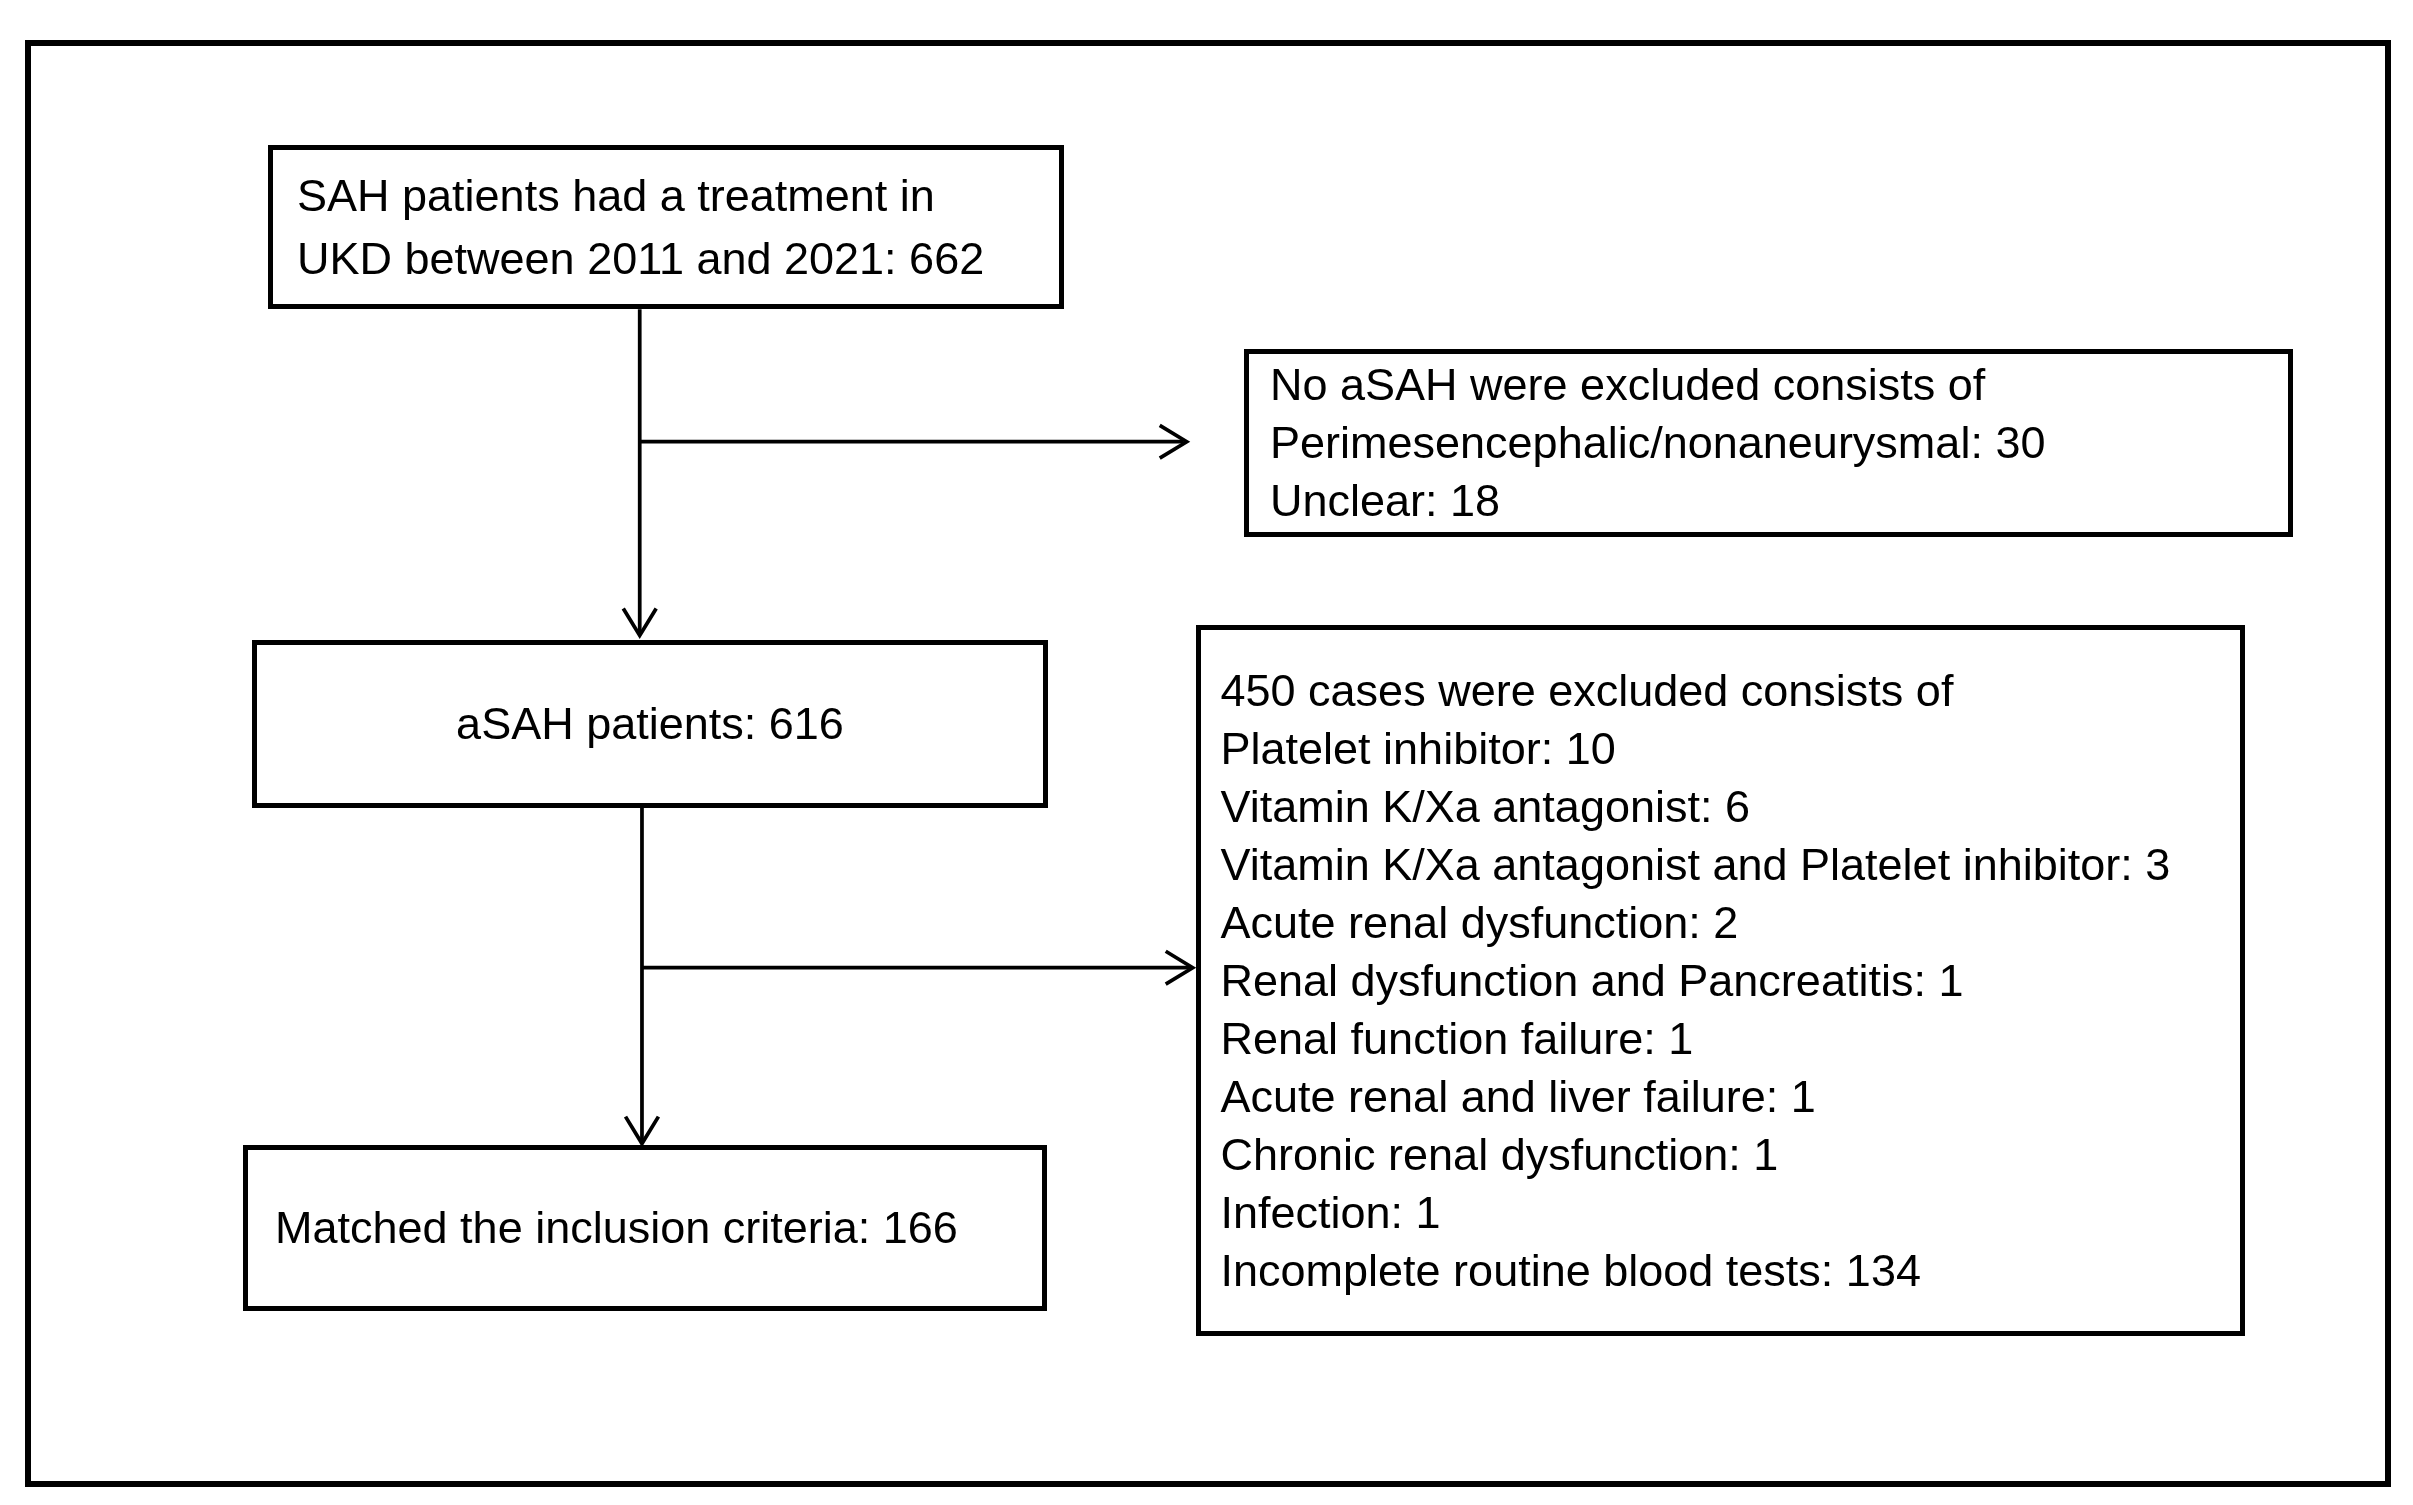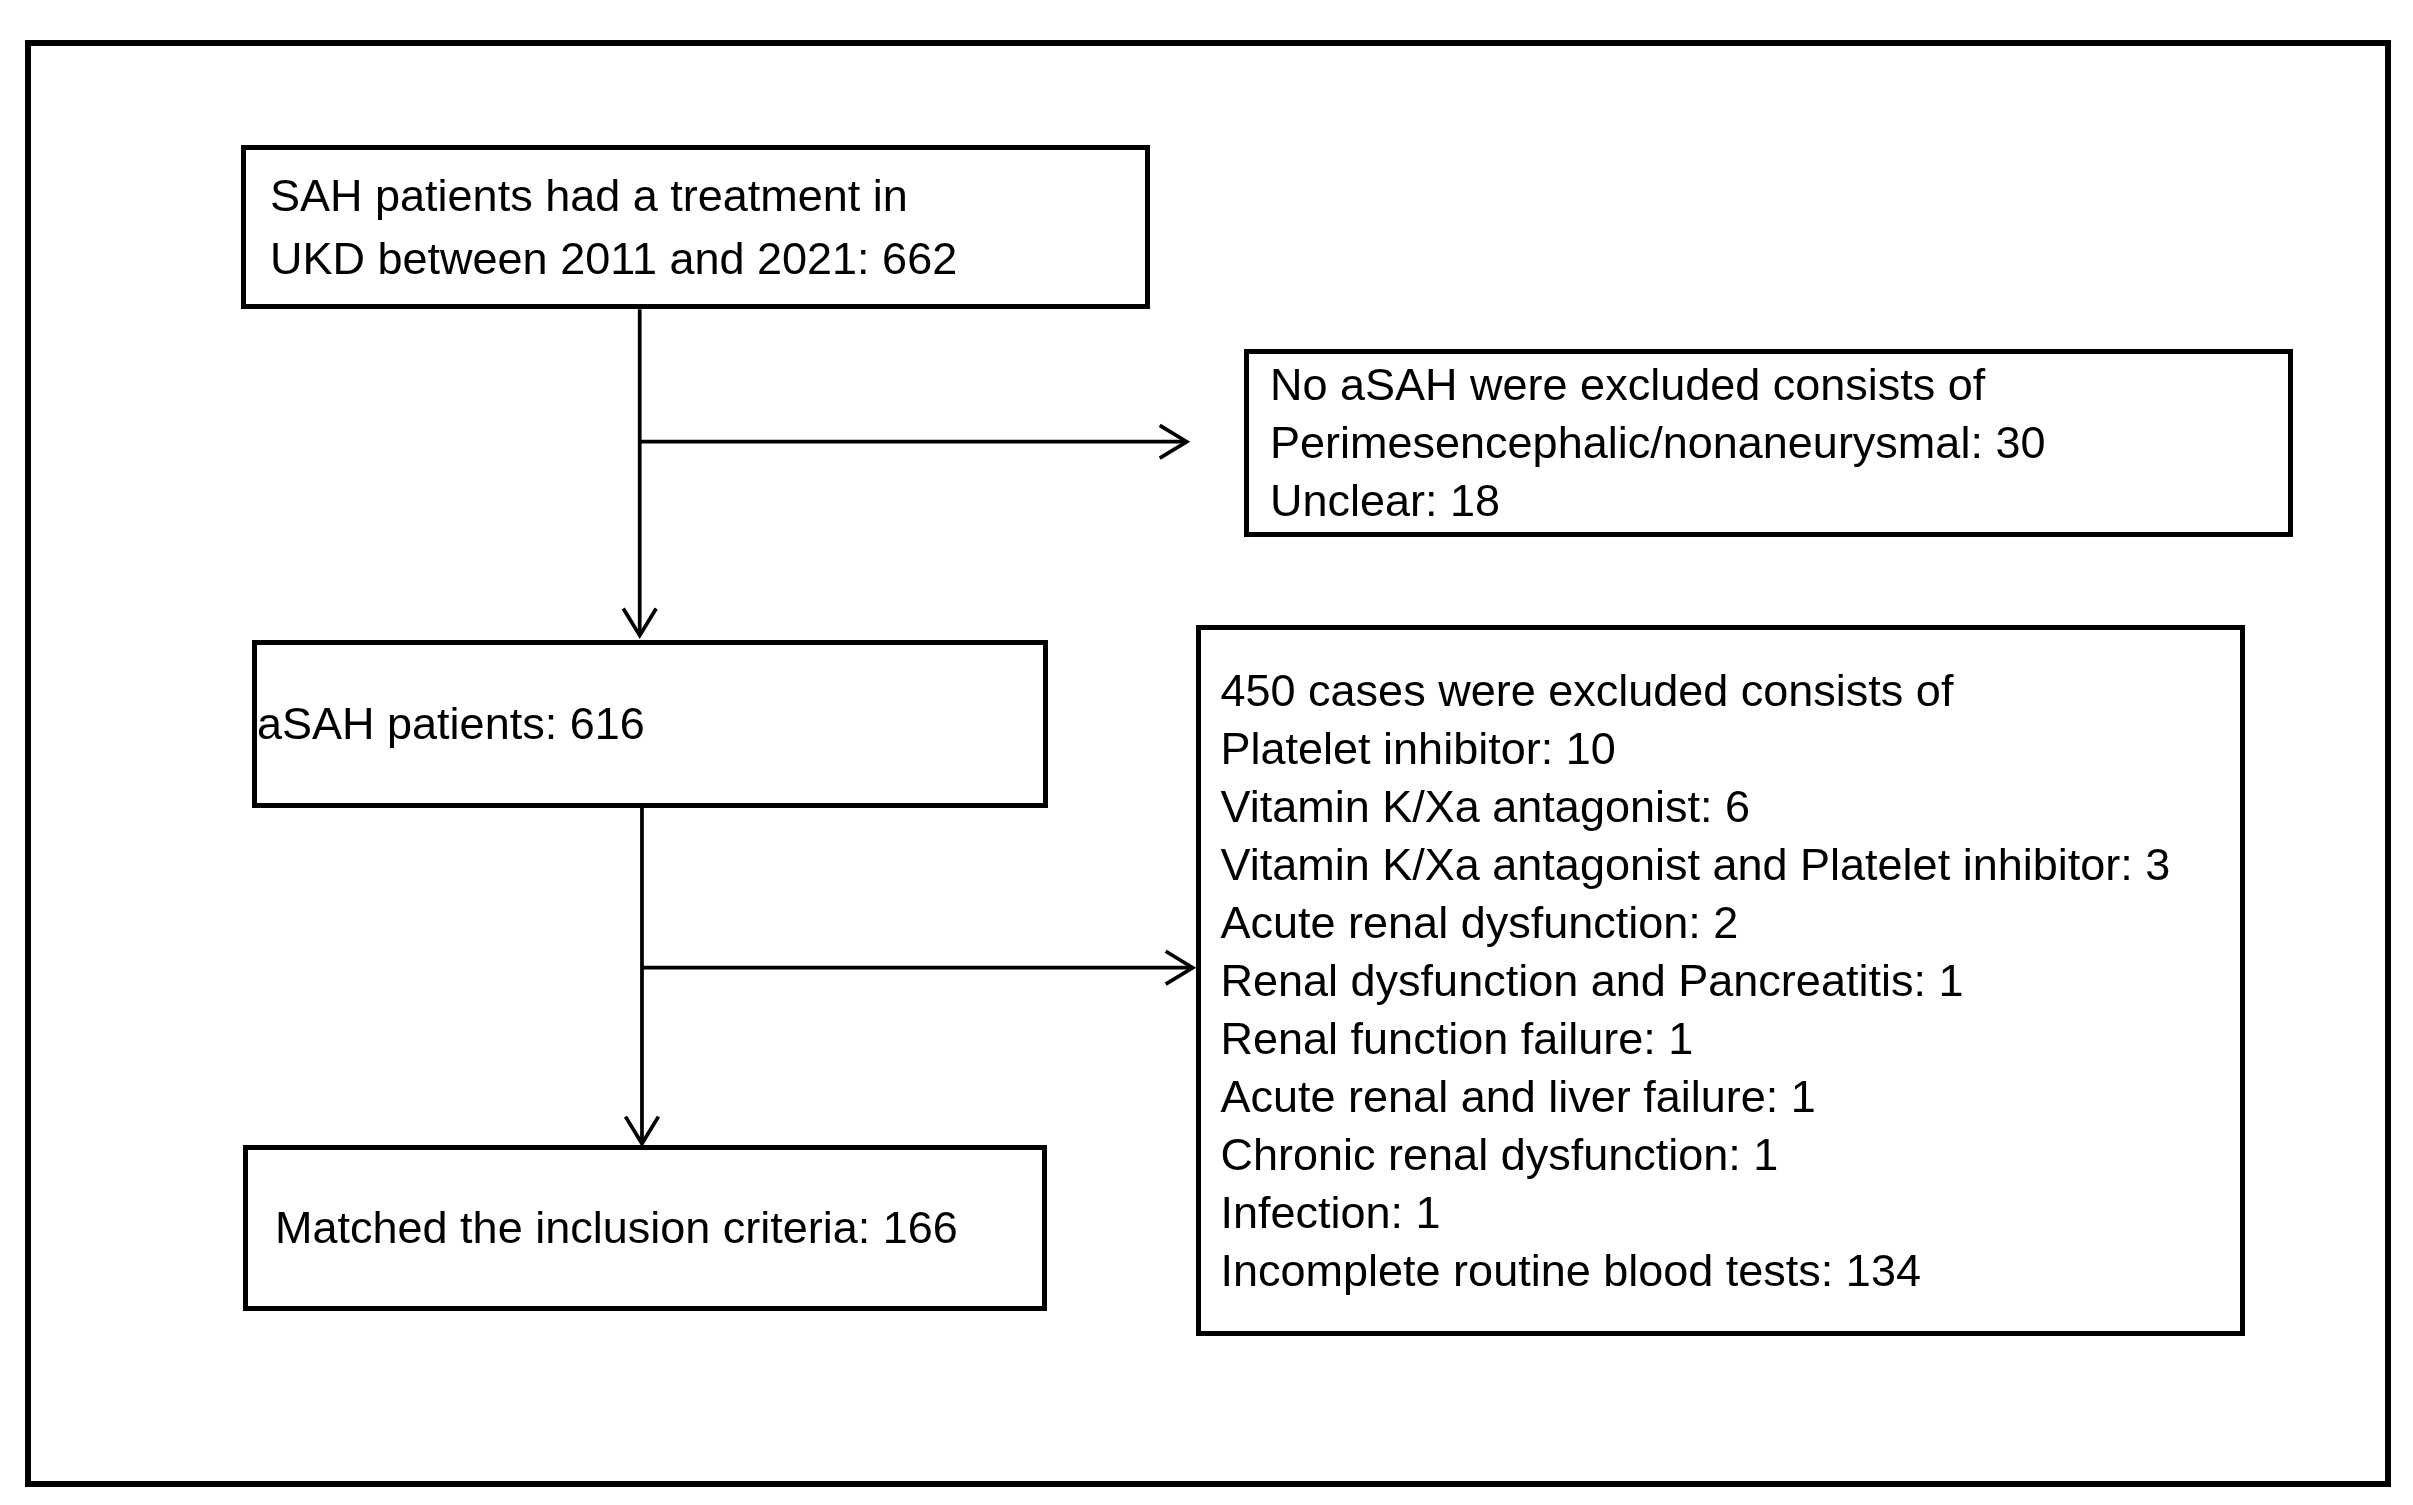--- a/index.html
+++ b/index.html
@@ -33,29 +33,30 @@
     background: #ffffff;
     display: flex;
     flex-direction: column;
     justify-content: center;
     font-size: 45px;
     line-height: 58px;
     white-space: nowrap;
   }
   .bx .line { display: block; }
   #box-sah-treatment {
-    left: 241px; top: 145px; width: 909px; height: 164px;
+    left: 268px; top: 145px; width: 796px; height: 164px;
     padding-left: 24px; line-height: 63px;
   }
   #box-no-asah {
     left: 1244px; top: 349px; width: 1049px; height: 188px;
     padding-left: 21px;
   }
   #box-asah-patients {
     left: 252px; top: 640px; width: 796px; height: 168px;
+    align-items: center;
   }
   #box-excluded-cases {
     left: 1196px; top: 625px; width: 1049px; height: 711px;
     padding-left: 19.5px;
     justify-content: center;
   }
   #box-matched-criteria {
     left: 243px; top: 1145px; width: 804px; height: 166px;
     padding-left: 27px;
   }

